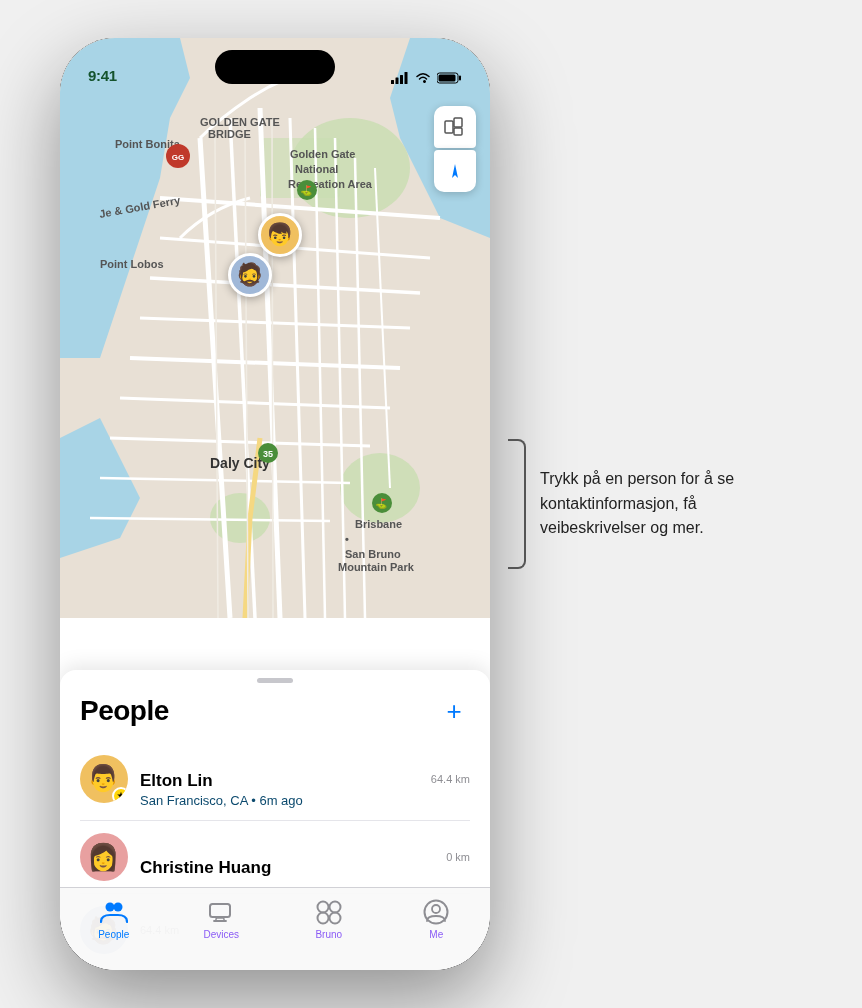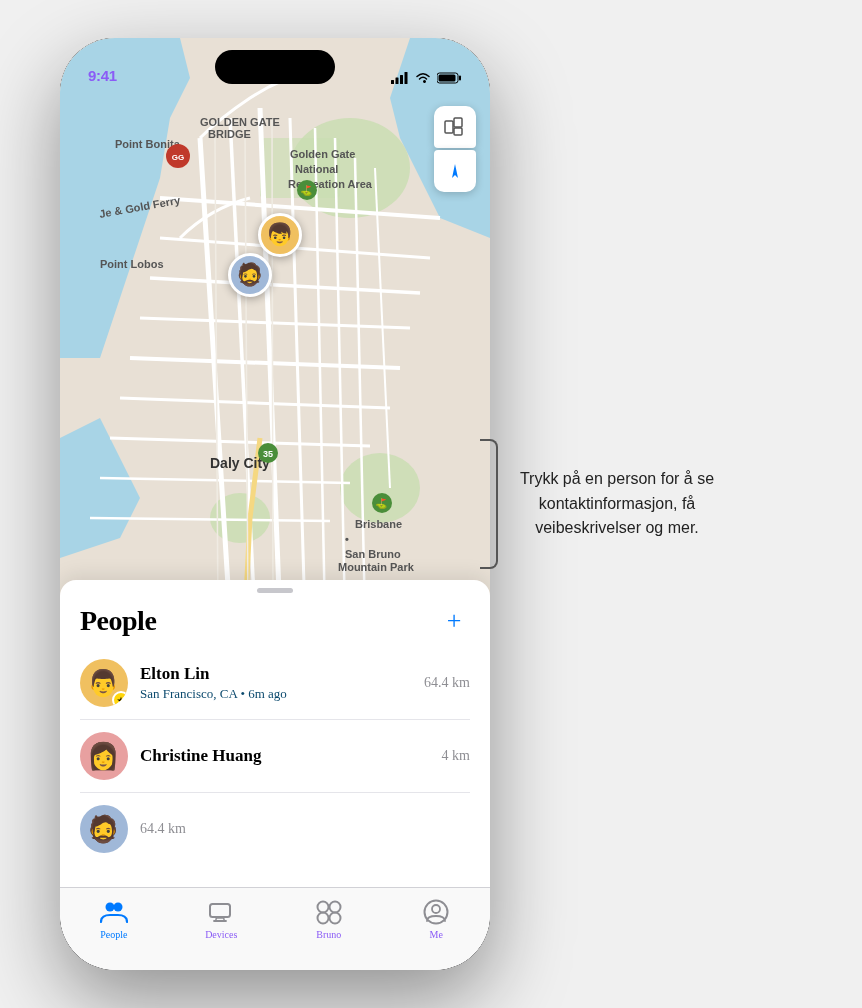--- a/index.html
+++ b/index.html
@@ -55,21 +55,21 @@
       height: 54px;
       z-index: 100;
       display: flex;
       align-items: flex-end;
       justify-content: space-between;
       padding: 0 28px 8px 28px;
     }
     .status-time {
       font-size: 15px;
       font-weight: 600;
-      color: #8b5cf6;
+      color: #14532d;
       letter-spacing: -0.3px;
     }
     .status-icons {
       display: flex;
       align-items: center;
       gap: 6px;
     }
     .dynamic-island {
       position: absolute;
       top: 12px;
@@ -142,25 +142,24 @@
       border-radius: 50%;
       display: flex;
       align-items: center;
       justify-content: center;
       font-size: 22px;
     }
     
     .bottom-panel {
       position: absolute;
       bottom: 0; left: 0; right: 0;
-      height: 390px;
+      height: 300px;
       background: #fff;
       border-radius: 16px 16px 0 0;
       box-shadow: 0 -4px 20px rgba(0,0,0,0.1);
-      font-family: Liberation Serif, serif;
     }
     .panel-handle {
       width: 36px;
       height: 5px;
       background: #c7c7cc;
       border-radius: 3px;
       margin: 8px auto 0;
     }
     .panel-header {
       display: flex;
@@ -223,33 +222,34 @@
       background: #ffd60a;
       border-radius: 50%;
       border: 2px solid #fff;
       display: flex;
       align-items: center;
       justify-content: center;
       font-size: 10px;
     }
     .person-info {
       flex: 1;
+      margin-top: 22px;
     }
     .person-name {
       font-size: 17px;
       font-weight: 600;
       color: #000;
     }
     .person-location {
       font-size: 13px;
       color: #0c4a6e;
       margin-top: 2px;
     }
     .person-distance {
-      font-size: 14px;
+      font-size: 11px;
       color: #8e8e93;
     }
     
     .tab-bar {
       position: absolute;
       bottom: 0; left: 0; right: 0;
       height: 83px;
       background: rgba(249,249,249,0.94);
       border-top: 0.5px solid #d1d1d6;
       display: flex;
@@ -441,21 +441,21 @@
             <div class="person-distance">64.4 km</div>
           </div>
 
           <div class="person-row">
             <div class="person-avatar" style="background:#e8a0a0;">
               <div class="avatar-face">👩</div>
             </div>
             <div class="person-info">
               <div class="person-name">Christine Huang</div>
             </div>
-            <div class="person-distance">4 km</div>
+            <div class="person-distance">0 km</div>
           </div>
 
           <div class="person-row">
             <div class="person-avatar" style="background:#a0b8d8;">
               <div class="avatar-face">🧔</div>
             </div>
             <div class="person-distance">64.4 km</div>
           </div>
         </div>
 
@@ -504,21 +504,21 @@
               </svg>
             </div>
             <span class="tab-label tab-inactive">Me</span>
           </div>
         </div>
       </div>
 
     </div>
   </div>
 
-  <div style="position:absolute; left: 480px; top: 50%; transform: translateY(-50%); display: flex; align-items: center; text-align: center;">
+  <div style="position:absolute; left: 508px; top: 50%; transform: translateY(-50%); display: flex; align-items: center;">
 
     <div style="width: 18px; height: 130px; border: 2px solid #555; border-left: none; border-radius: 0 8px 8px 0; margin-right: 14px; flex-shrink:0;"></div>
 
     <div style="max-width: 210px;">
       <span class="annotation-text" style="font-size:16px; color:#222; line-height:1.55;">Trykk på en person for å se kontaktinformasjon, få veibeskrivelser og mer.</span>
     </div>
   </div>
 
 </div>
 

